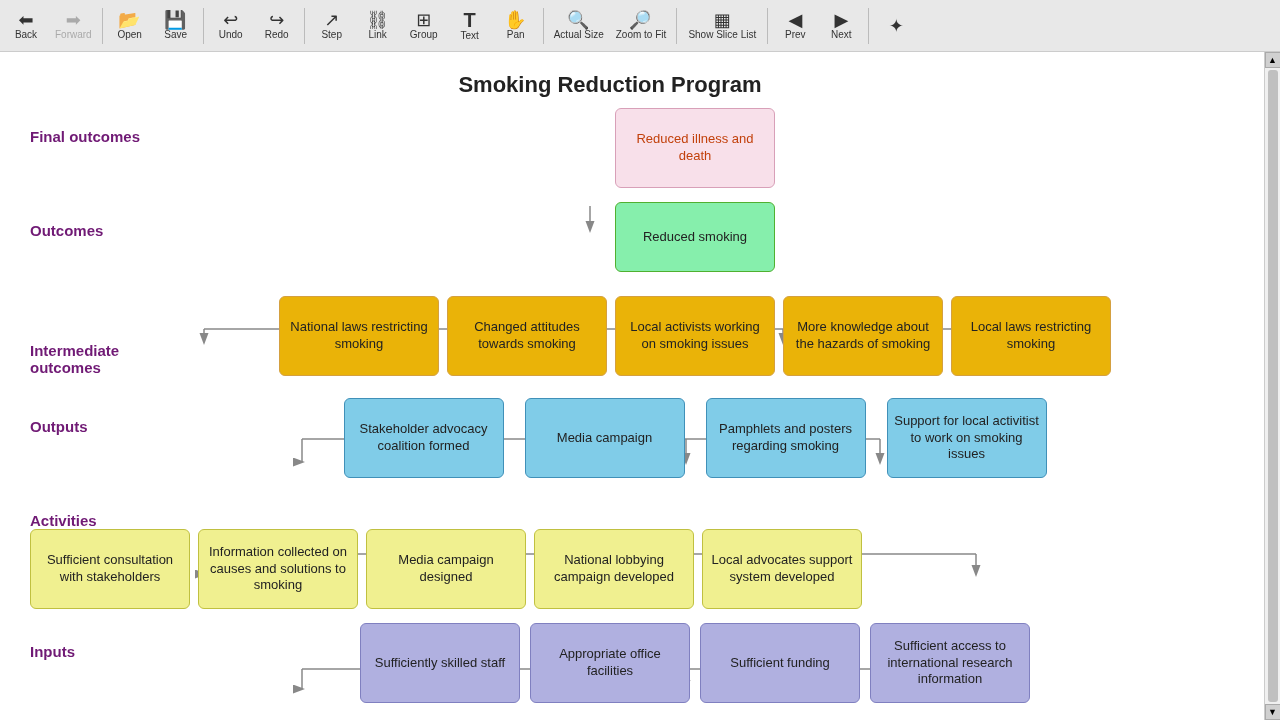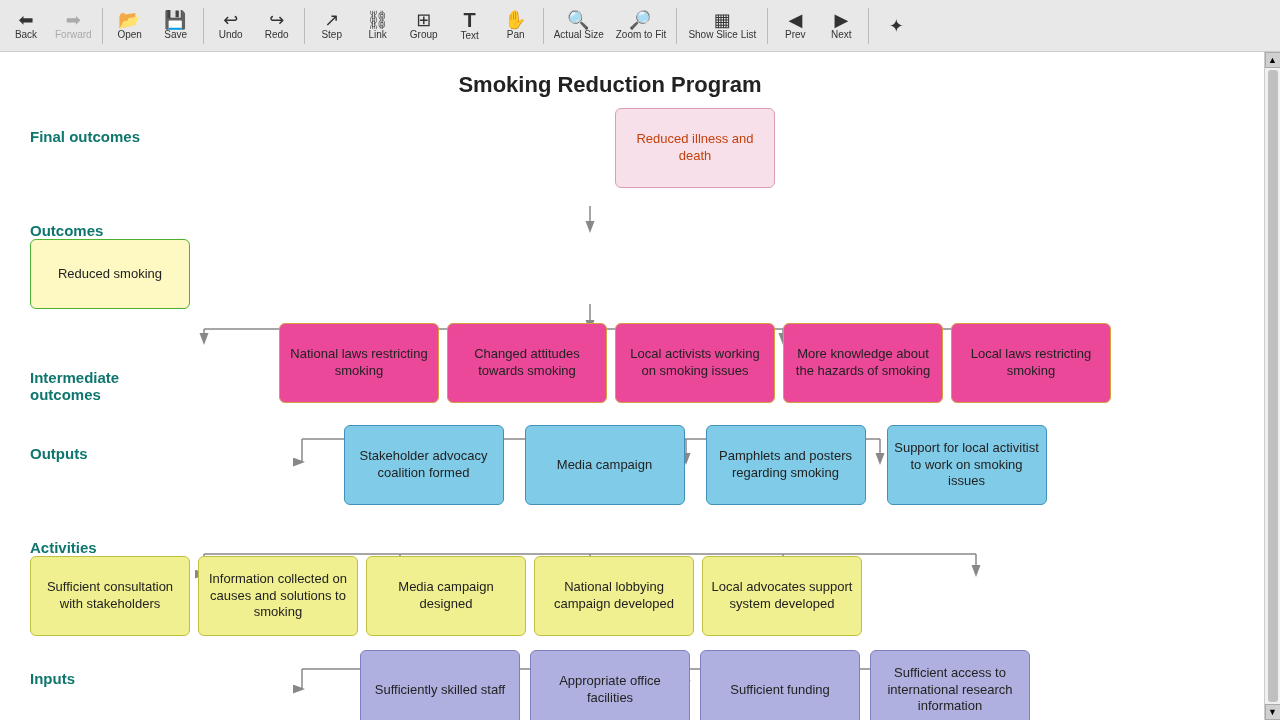--- a/index.html
+++ b/index.html
@@ -72,21 +72,21 @@
       display: flex;
       align-items: flex-start;
       margin-bottom: 0;
       min-height: 80px;
     }
     .row-label {
       width: 170px;
       min-width: 170px;
       font-size: 15px;
       font-weight: bold;
-      color: #0f766e;
+      color: #701a75;
       padding-top: 20px;
       padding-right: 10px;
     }
     .row-content {
       flex: 1;
       display: flex;
       justify-content: center;
       align-items: center;
       gap: 8px;
       position: relative;
@@ -103,26 +103,26 @@
       justify-content: center;
       padding: 8px 6px;
       line-height: 1.3;
     }
     .box-pink {
       background: #f8e0ea;
       border-color: #d8a0b8;
       color: #c2410c;
     }
     .box-green {
-      background: #fef9c3;
+      background: #86efac;
       border-color: #50b030;
       color: #222;
     }
     .box-orange {
-      background: #ec4899;
+      background: #eab308;
       border-color: #d4a040;
       color: #222;
     }
     .box-blue {
       background: #80cce8;
       border-color: #4090b8;
       color: #222;
     }
     .box-yellow {
       background: #f0f090;
@@ -130,21 +130,21 @@
       color: #222;
     }
     .box-purple {
       background: #b0b0e0;
       border-color: #8080c0;
       color: #222;
     }
 
     
     .row-final { margin-top: 10px; }
-    .row-outcomes { margin-top: 10px; flex-direction: column; }
+    .row-outcomes { margin-top: 10px; }
     .row-intermediate { margin-top: 8px; align-items: flex-end; }
     .row-outputs { margin-top: 8px; }
     .row-activities { margin-top: 8px; }
     .row-inputs { margin-top: 8px; }
 
     .box-final { width: 160px; height: 80px; }
     .box-outcome { width: 160px; height: 70px; }
     .box-intermediate { width: 160px; height: 80px; }
     .box-output { width: 160px; height: 80px; }
     .box-activity { width: 160px; height: 80px; }

